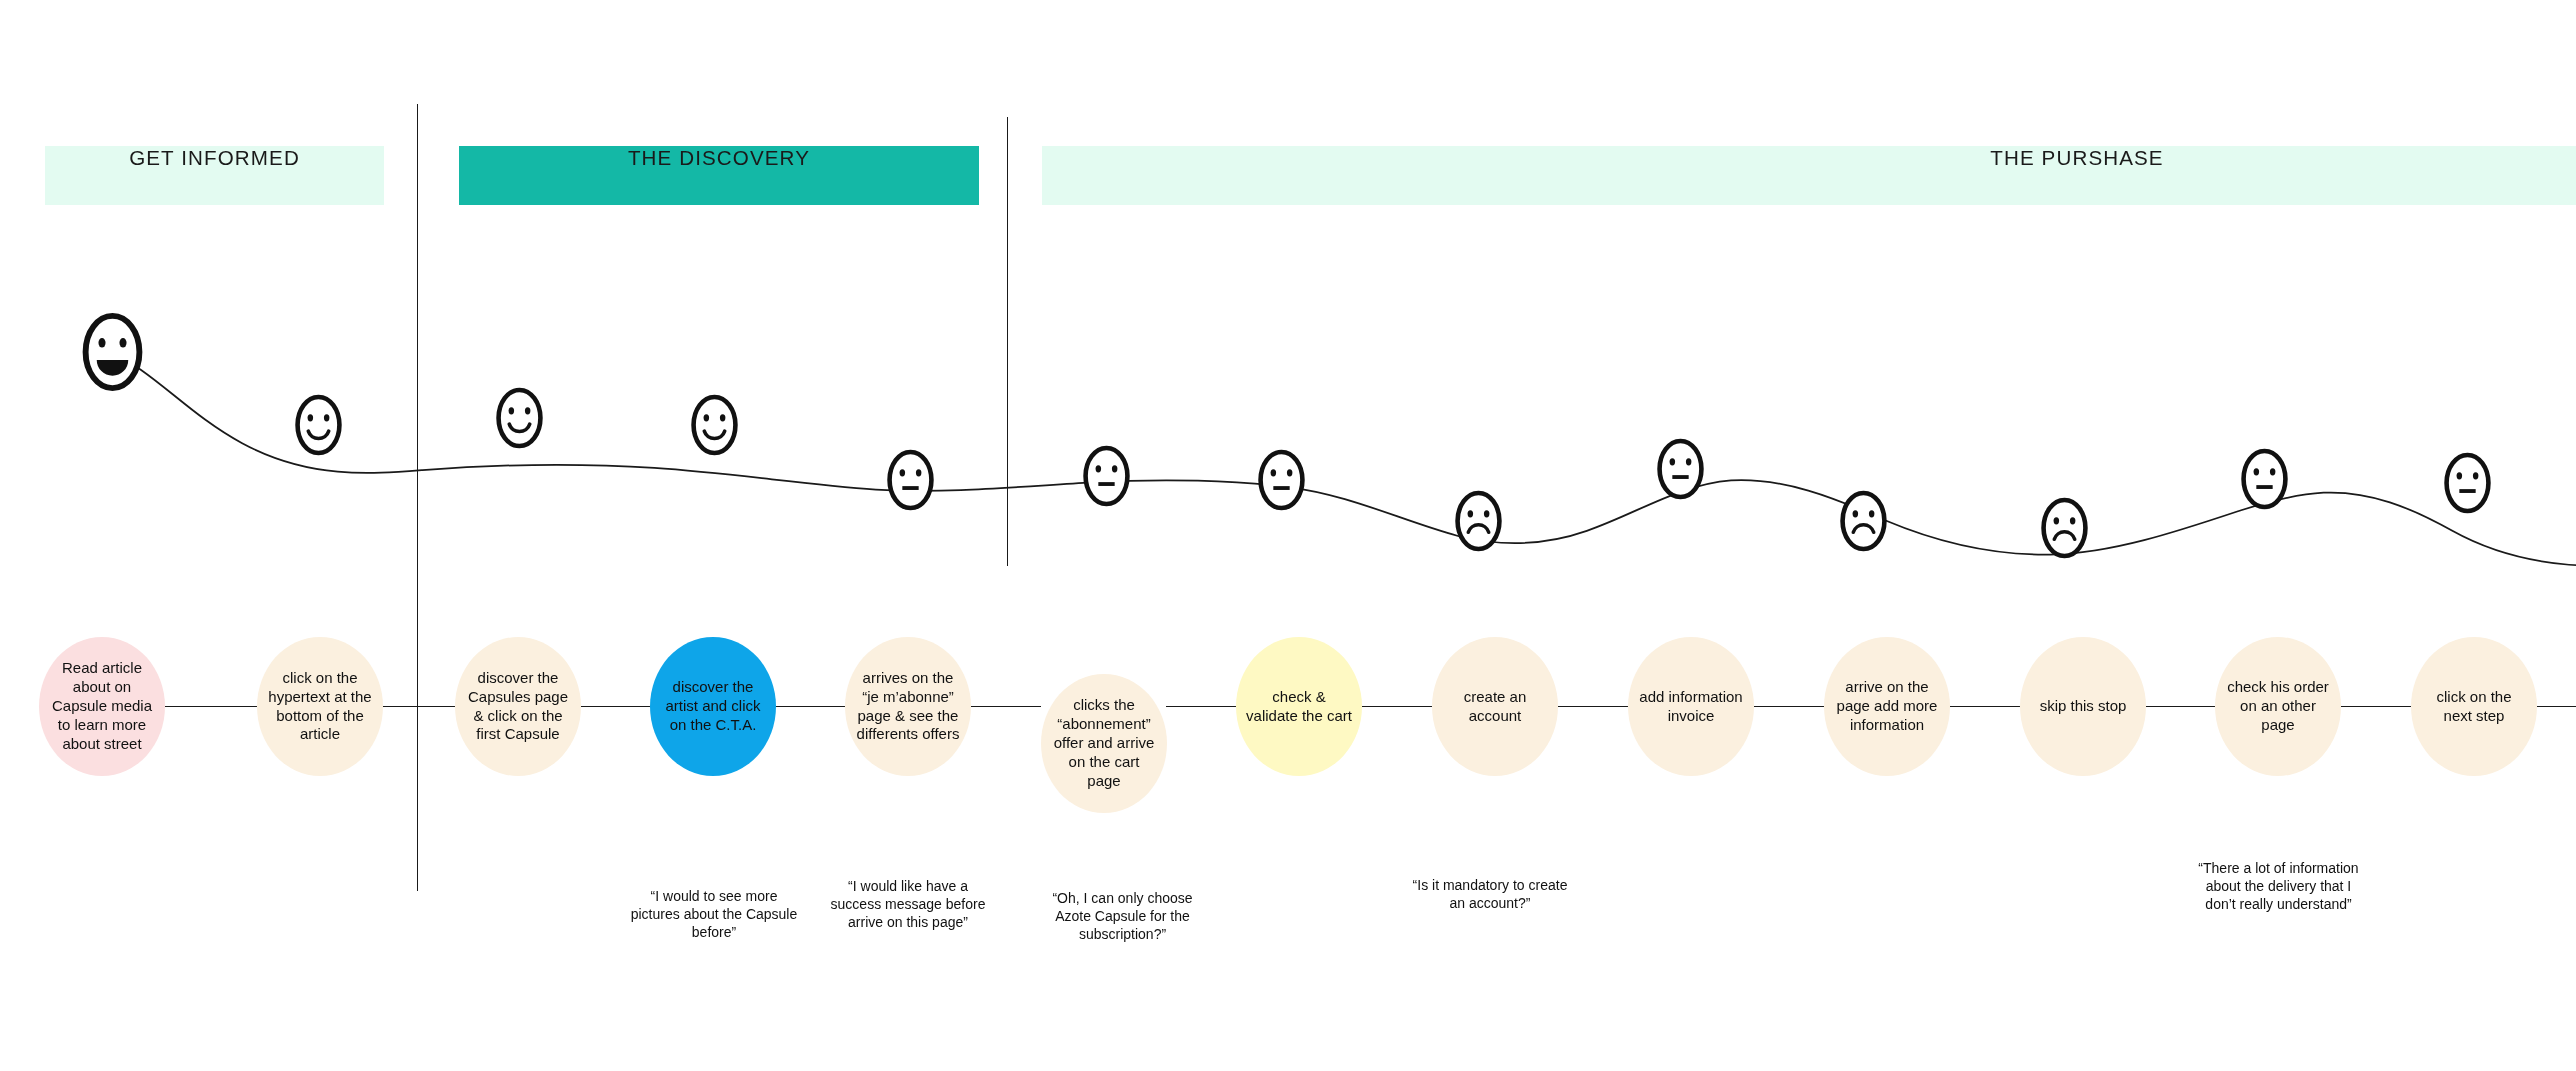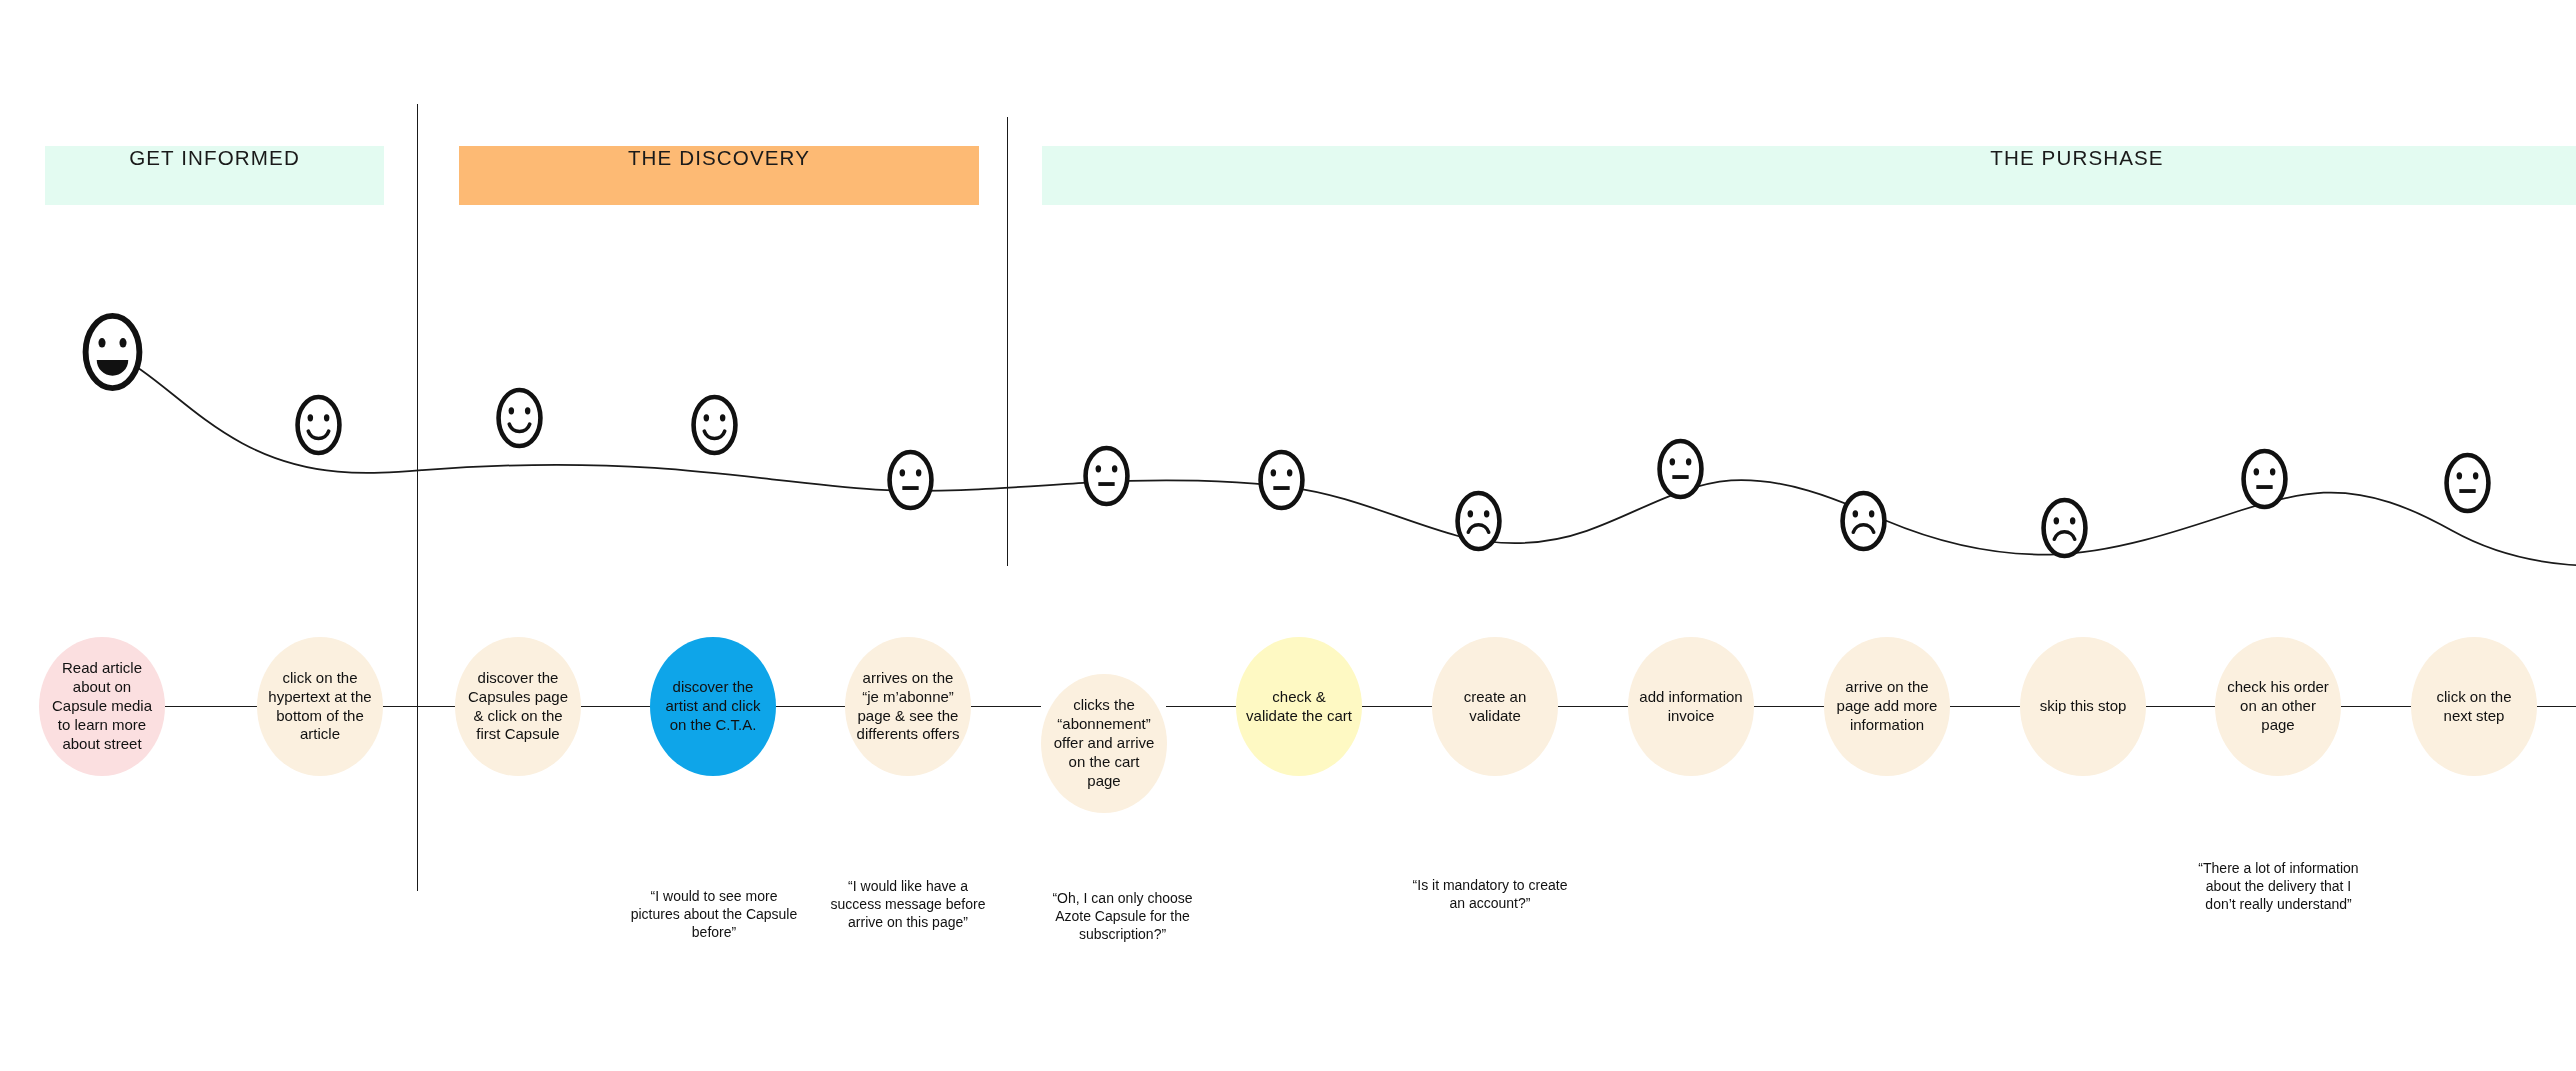--- a/index.html
+++ b/index.html
@@ -31,21 +31,21 @@
 </style>
 </head>
 <body>
 
 <div id="stage">
 
   <div id="phase-bands">
       <div class="phase-band" style="left: 45px; top: 146px; width: 339px; height: 59px; background: rgb(227, 251, 241);">
         <span class="phase-label">GET INFORMED</span>
       </div>
-      <div class="phase-band" style="left: 459px; top: 146px; width: 520px; height: 59px; background: #fdba74;">
+      <div class="phase-band" style="left: 459px; top: 146px; width: 520px; height: 59px; background: #14b8a6;">
         <span class="phase-label">THE DISCOVERY</span>
       </div>
       <div class="phase-band" style="left: 1042px; top: 146px; width: 2070px; height: 59px; background: rgb(227, 251, 241);">
         <span class="phase-label">THE PURSHASE</span>
       </div>
     </div>
 
   <div id="dividers">
       <div class="divider" style="left: 417px; top: 104px; height: 787px; background: rgb(26, 26, 26);"></div>
       <div class="divider" style="left: 1007px; top: 117px; height: 449px; background: rgb(26, 26, 26);"></div>
@@ -194,21 +194,21 @@
       <div class="node" style="left: 845px; top: 637px; width: 126px; height: 139px; background: rgb(251, 240, 223);">
         <span class="node-label">arrives on the “je m’abonne” page &amp; see the differents offers</span>
       </div>
       <div class="node" style="left: 1041px; top: 674px; width: 126px; height: 139px; background: rgb(251, 240, 223);">
         <span class="node-label">clicks the “abonnement” offer and arrive on the cart page</span>
       </div>
       <div class="node" style="left: 1236px; top: 637px; width: 126px; height: 139px; background: #fef9c3;">
         <span class="node-label">check &amp; validate the cart</span>
       </div>
       <div class="node" style="left: 1432px; top: 637px; width: 126px; height: 139px; background: rgb(251, 240, 223);">
-        <span class="node-label">create an validate</span>
+        <span class="node-label">create an account</span>
       </div>
       <div class="node" style="left: 1628px; top: 637px; width: 126px; height: 139px; background: rgb(251, 240, 223);">
         <span class="node-label">add information invoice</span>
       </div>
       <div class="node" style="left: 1824px; top: 637px; width: 126px; height: 139px; background: rgb(251, 240, 223);">
         <span class="node-label">arrive on the page add more information</span>
       </div>
       <div class="node" style="left: 2020px; top: 637px; width: 126px; height: 139px; background: rgb(251, 240, 223);">
         <span class="node-label">skip this stop</span>
       </div>

